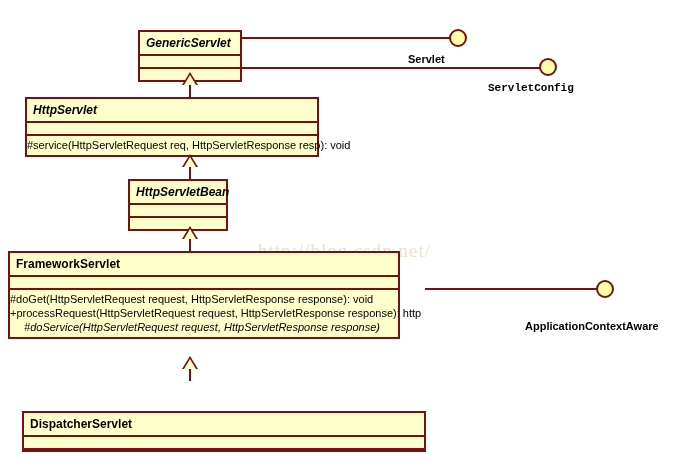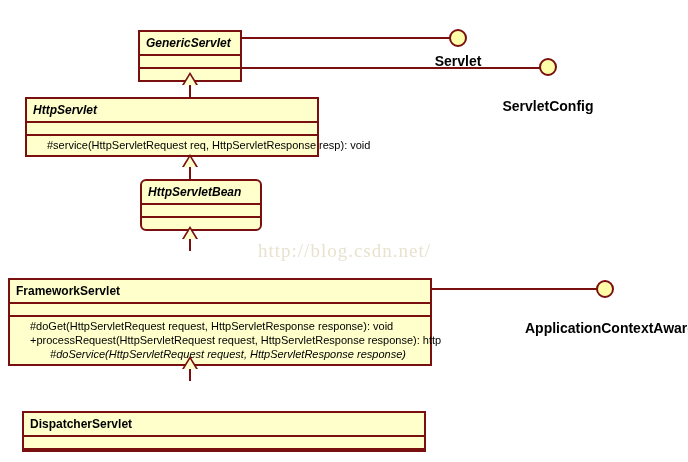--- a/index.html
+++ b/index.html
@@ -90,21 +90,21 @@
   .cls .title.abstract {
     font-style: italic;
   }
   .cls .sep {
     height: 2px;
     background: #7a0f10;
     font-size: 0;
     line-height: 0;
   }
   .cls .compartment {
-    padding: 2px 4px 3px 20px;
+    padding: 2px 4px 3px 0;
     font-size: 11px;
     line-height: 14px;
     color: #000000;
     white-space: nowrap;
     min-height: 10px;
     box-sizing: border-box;
   }
   .cls .compartment.empty {
     padding: 0;
     height: 11px;
@@ -127,25 +127,24 @@
     position: absolute;
     width: 18px;
     height: 18px;
     border-radius: 50%;
     background: #ffffaa;
     border: 2px solid #7a0f10;
     box-sizing: border-box;
   }
   .lolli .lbl {
     position: absolute;
-    font-size: 14px;
+    font-size: 11px;
     font-weight: bold;
     color: #000000;
     white-space: nowrap;
-    text-align: center;
   }
 </style>
 </head>
 <body>
 
 <div id="canvas">
 
   <div class="watermark" style="left:258px; top:240px;">http://blog.csdn.net/</div>
 
   <div class="line h" style="left:242px; top:37px; width:208px;"></div>
@@ -189,29 +188,29 @@
   <div class="cls" style="left:25px; top:97px; width:294px;">
     <div class="title abstract">HttpServlet</div>
     <div class="sep"></div>
     <div class="compartment empty"></div>
     <div class="sep"></div>
     <div class="compartment">
       <div class="member">#service(HttpServletRequest req, HttpServletResponse resp): void</div>
     </div>
   </div>
 
-  <div class="cls" style="left:140px; top:179px; width:122px;border-radius:6px;">
+  <div class="cls" style="left:128px; top:179px; width:100px;">
     <div class="title abstract">HttpServletBean</div>
     <div class="sep"></div>
     <div class="compartment empty"></div>
     <div class="sep"></div>
     <div class="compartment empty"></div>
   </div>
 
-  <div class="cls" style="left:8px; top:251px; width:424px;margin-top:27px;">
+  <div class="cls" style="left:8px; top:251px; width:392px;">
     <div class="title">FrameworkServlet</div>
     <div class="sep"></div>
     <div class="compartment empty"></div>
     <div class="sep"></div>
     <div class="compartment">
       <div class="member">#doGet(HttpServletRequest request, HttpServletResponse response): void</div>
       <div class="member">+processRequest(HttpServletRequest request, HttpServletResponse response): http</div>
       <div class="member abstract">#doService(HttpServletRequest request, HttpServletResponse response)</div>
     </div>
   </div>
@@ -223,21 +222,21 @@
     <div class="sep"></div>
   </div>
 
   <div class="lolli">
     <div class="ball" style="left:449px; top:29px;"></div>
     <div class="lbl" style="left:408px; top:53px; width:100px;">Servlet</div>
   </div>
 
   <div class="lolli">
     <div class="ball" style="left:539px; top:58px;"></div>
-    <div class="lbl" style="left:488px; top:98px; width:120px;">ServletConfig</div>
+    <div class="lbl" style="left:488px; top:82px; width:120px;font-family:Liberation Mono, monospace;">ServletConfig</div>
   </div>
 
   <div class="lolli">
     <div class="ball" style="left:596px; top:280px;"></div>
     <div class="lbl" style="left:525px; top:320px; width:160px;">ApplicationContextAware</div>
   </div>
 
 </div>
 
 </body></html>

